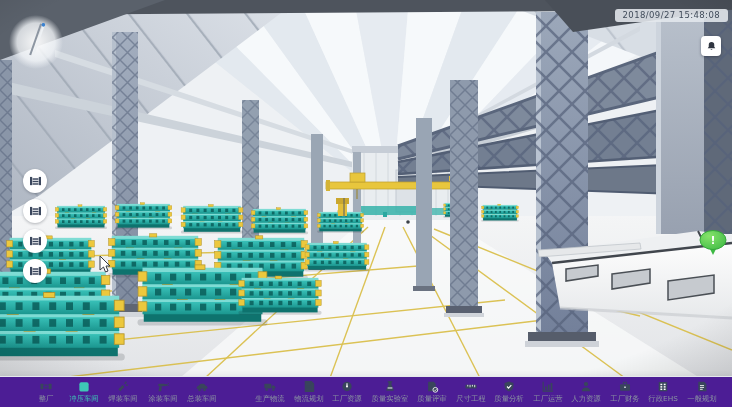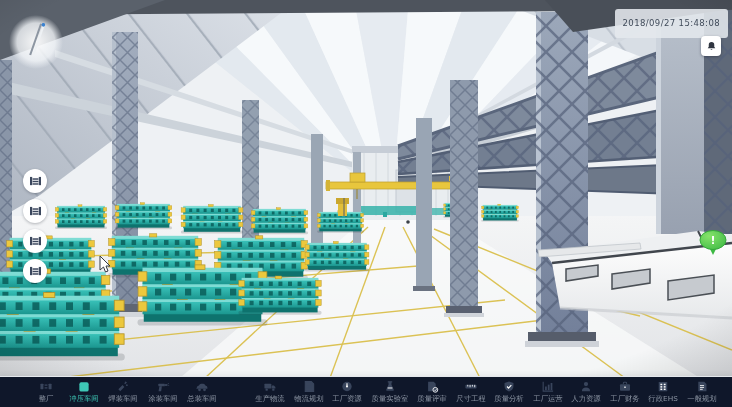--- a/index.html
+++ b/index.html
@@ -2,28 +2,28 @@
 <html><head>
 <meta charset="utf-8">
 <style>
   html,body{margin:0;padding:0}
   body{width:732px;height:407px;overflow:hidden;position:relative;
        font-family:"DejaVu Sans","Liberation Sans",sans-serif;background:#eef1f4}
   .stage{position:absolute;inset:0}
   svg{display:block}
   
   .datetime{position:absolute;top:9px;right:4px;background:rgba(228,232,237,.88);
-    padding:10px 8px;border-radius:3px;font-size:8.5px;color:#404b5a;letter-spacing:.4px;line-height:1.1}
+    padding:2px 8px;border-radius:3px;font-size:8.5px;color:#404b5a;letter-spacing:.4px;line-height:1.1}
   .bell-btn{position:absolute;top:36px;right:11px;width:20px;height:20px;background:#fff;
     border-radius:4px;box-shadow:0 1px 3px rgba(20,26,40,.4);display:flex;align-items:center;justify-content:center;cursor:pointer}
   .gizmo{position:absolute;top:14px;left:8px;width:56px;height:56px;cursor:pointer}
   .side-btn{position:absolute;left:23px;width:24px;height:24px;border-radius:50%;background:#fff;
     box-shadow:0 1px 3px rgba(20,26,40,.3);display:flex;align-items:center;justify-content:center;cursor:pointer}
   
-  .toolbar{position:absolute;left:0;bottom:0;width:732px;height:30px;background:#0f172a;
+  .toolbar{position:absolute;left:0;bottom:0;width:732px;height:30px;background:#4c1d95;
     border-top:1px solid #e4e8ec;box-shadow:0 -2px 5px rgba(40,50,70,.07);display:flex;align-items:center}
   .tb-group{display:flex;align-items:center}
   .tb-group.workshops{margin-left:32px;width:186px;justify-content:space-between}
   .tb-group.modules{margin-left:36px;flex:1;margin-right:14px;justify-content:space-between}
   .tb-item{display:flex;flex-direction:column;align-items:center;justify-content:center;cursor:pointer;min-width:28px}
   .tb-item .ico{height:13px;display:flex;align-items:flex-end}
   .tb-item .ico svg{fill:#39455c}
   .tb-item .lbl{font-size:8px;color:#8a93a1;line-height:1.15;margin-top:1px;white-space:nowrap;transform:scale(.92)}
   .tb-item.active .lbl{color:#3ec8b6}
 </style>

